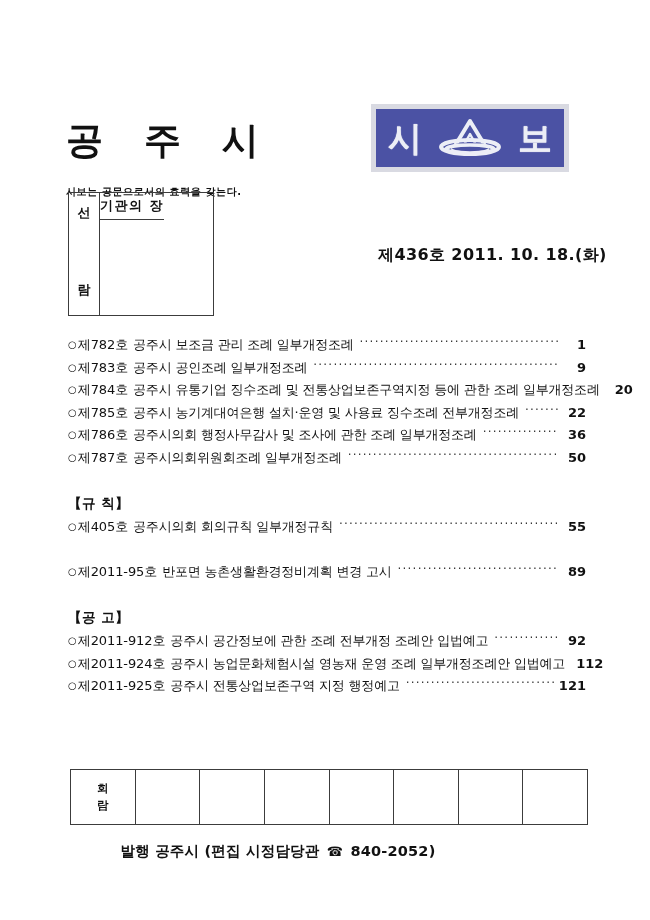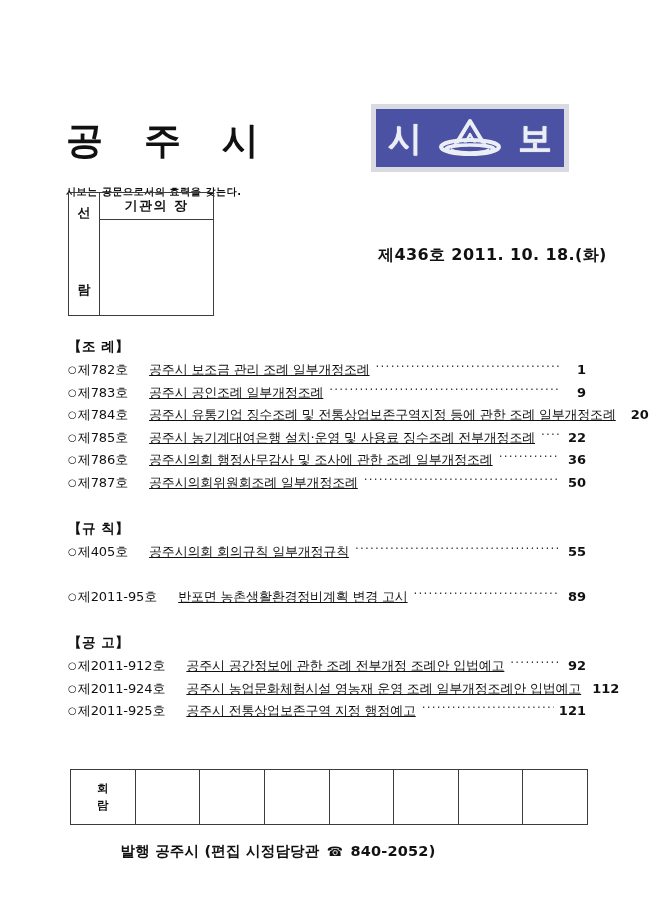--- a/index.html
+++ b/index.html
@@ -112,21 +112,20 @@
     flex-direction: column;
     justify-content: space-between;
     align-items: center;
     padding: 11px 0 16px 0;
     font-size: 13px;
     font-weight: bold;
   }
   .approval-right {
     flex: 1;
     display: flex;
-    flex-direction: column;
   }
   .approval-head {
     height: 27px;
     border-bottom: 1.3px solid #3c3c3c;
     box-sizing: border-box;
     display: flex;
     align-items: center;
     justify-content: center;
     font-size: 13px;
     font-weight: bold;
@@ -164,23 +163,22 @@
     margin-right: 1px;
     position: relative;
     top: -1px;
   }
   .toc-label {
     font-weight: normal;
     letter-spacing: -0.1px;
   }
   .toc-label b { font-weight: normal; }
   .toc-text {
-    margin-left: 21px;
+    margin-left: 5px;
     letter-spacing: -0.2px;
-    text-decoration: underline;
   }
   .toc-leader {
     flex: 1;
     margin: 0 5px 0 6px;
     position: relative;
     top: -3px;
     overflow: hidden;
     height: 12px;
     line-height: 12px;
     font-size: 12px;
@@ -272,21 +270,20 @@
     <div class="approval-right">
       <div class="approval-head">기관의 장</div>
       <div class="approval-body"></div>
     </div>
   </div>
 
   <div class="issue-line">제436호  2011. 10. 18.(화)</div>
 
   <div class="contents">
       <div class="section">
-        <div class="section-title">【조    례】</div>
         <div class="toc-row">
           <span class="toc-bullet">○</span>
           <span class="toc-label"><span>제</span><b>782</b><span>호</span></span>
           <span class="toc-text">공주시 보조금 관리 조례 일부개정조례</span>
           <span class="toc-leader">································································································································································</span>
           <span class="toc-page">1</span>
         </div>
         <div class="toc-row">
           <span class="toc-bullet">○</span>
           <span class="toc-label"><span>제</span><b>783</b><span>호</span></span>

